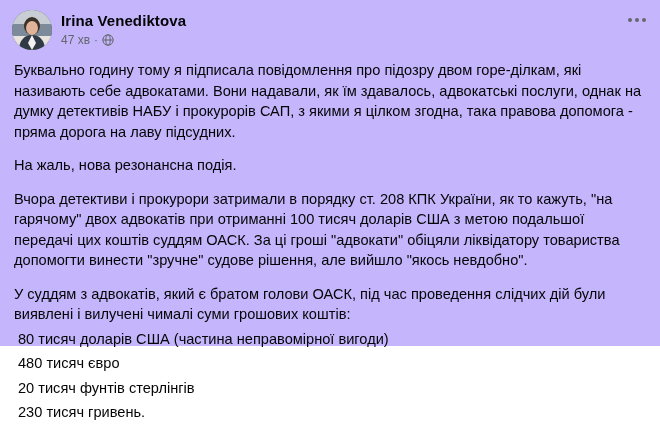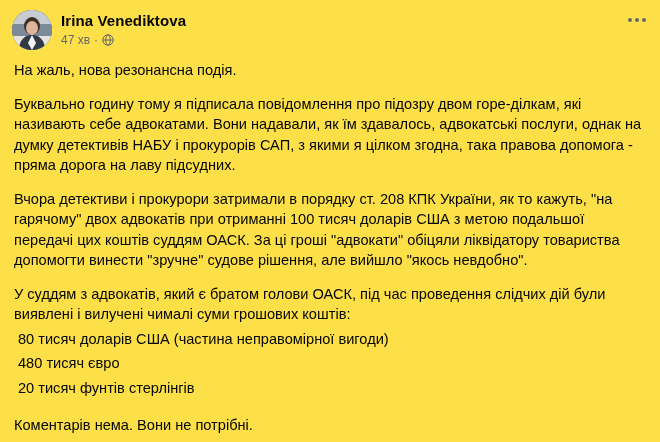--- a/index.html
+++ b/index.html
@@ -9,22 +9,22 @@
   body {
     width: 660px;
     height: 442px;
     background: #ffffff;
     font-family: "Liberation Sans", sans-serif;
     color: #050505;
     overflow: hidden;
   }
   .post {
     width: 660px;
-    height: 442px;
-    background: #fde047;
+    height: 346px;
+    background: #c4b5fd;
     position: relative;
     box-sizing: border-box;
   }
   .post-header {
     display: flex;
     align-items: flex-start;
     padding: 10px 12px 6px 12px;
     position: relative;
   }
   .avatar {
@@ -137,25 +137,26 @@
       </div>
     </div>
     <div class="menu-dots">
       <span></span>
       <span></span>
       <span></span>
     </div>
   </div>
 
   <div class="post-body">
+    <p class="para">Буквально годину тому я підписала повідомлення про підозру двом горе-ділкам, які називають себе адвокатами. Вони надавали, як їм здавалось, адвокатські послуги, однак на думку детективів НАБУ і прокурорів САП, з якими я цілком згодна, така правова допомога - пряма дорога на лаву підсудних.</p>
     <p class="para">На жаль, нова резонансна подія.</p>
-    <p class="para">Буквально годину тому я підписала повідомлення про підозру двом горе-ділкам, які називають себе адвокатами. Вони надавали, як їм здавалось, адвокатські послуги, однак на думку детективів НАБУ і прокурорів САП, з якими я цілком згодна, така правова допомога - пряма дорога на лаву підсудних.</p>
     <p class="para">Вчора детективи і прокурори затримали в порядку ст. 208 КПК України, як то кажуть, "на гарячому" двох адвокатів при отриманні 100 тисяч доларів США з метою подальшої передачі цих коштів суддям ОАСК. За ці гроші "адвокати" обіцяли ліквідатору товариства допомогти винести "зручне" судове рішення, але вийшло "якось невдобно".</p>
     <p class="para tight">У суддям з адвокатів, який є братом голови ОАСК, під час проведення слідчих дій були виявлені і вилучені чималі суми грошових коштів:</p>
     <p class="list-line">80 тисяч доларів США (частина неправомірної  вигоди)</p>
     <p class="list-line">480 тисяч євро</p>
     <p class="list-line">20 тисяч фунтів стерлінгів</p>
+    <p class="list-line">230 тисяч гривень.</p>
     <div class="spacer-sm"></div>
     <p class="para">Коментарів нема. Вони не потрібні.</p>
 
   </div>
 
 </div>
 
 </body></html>

